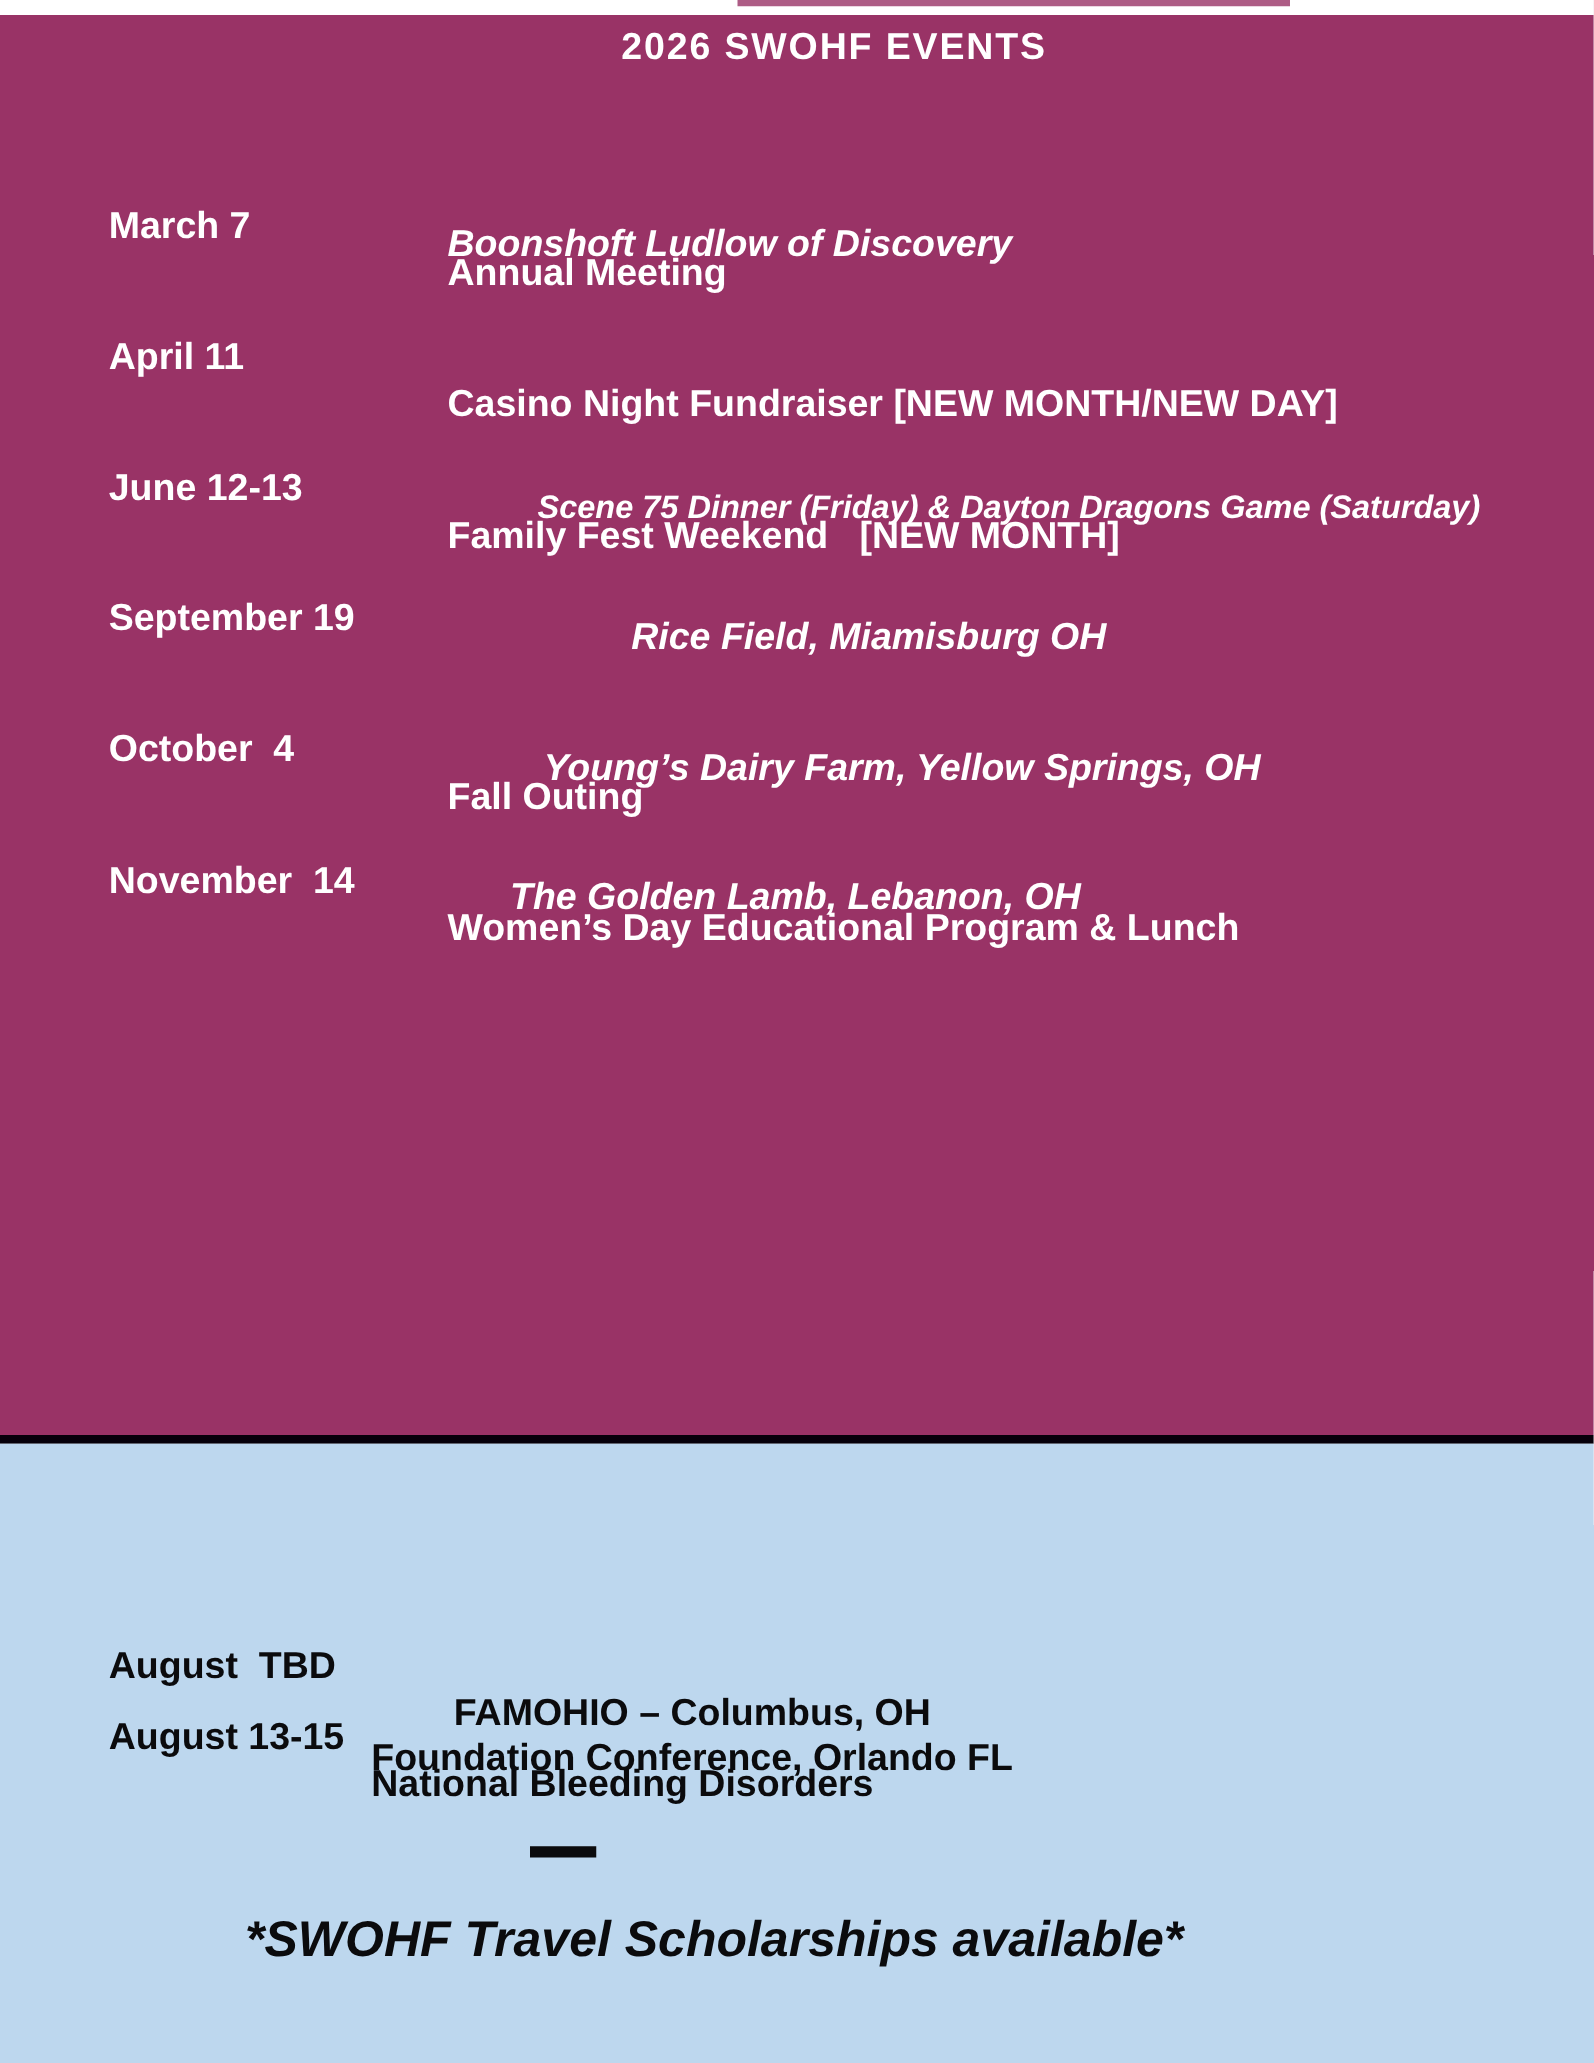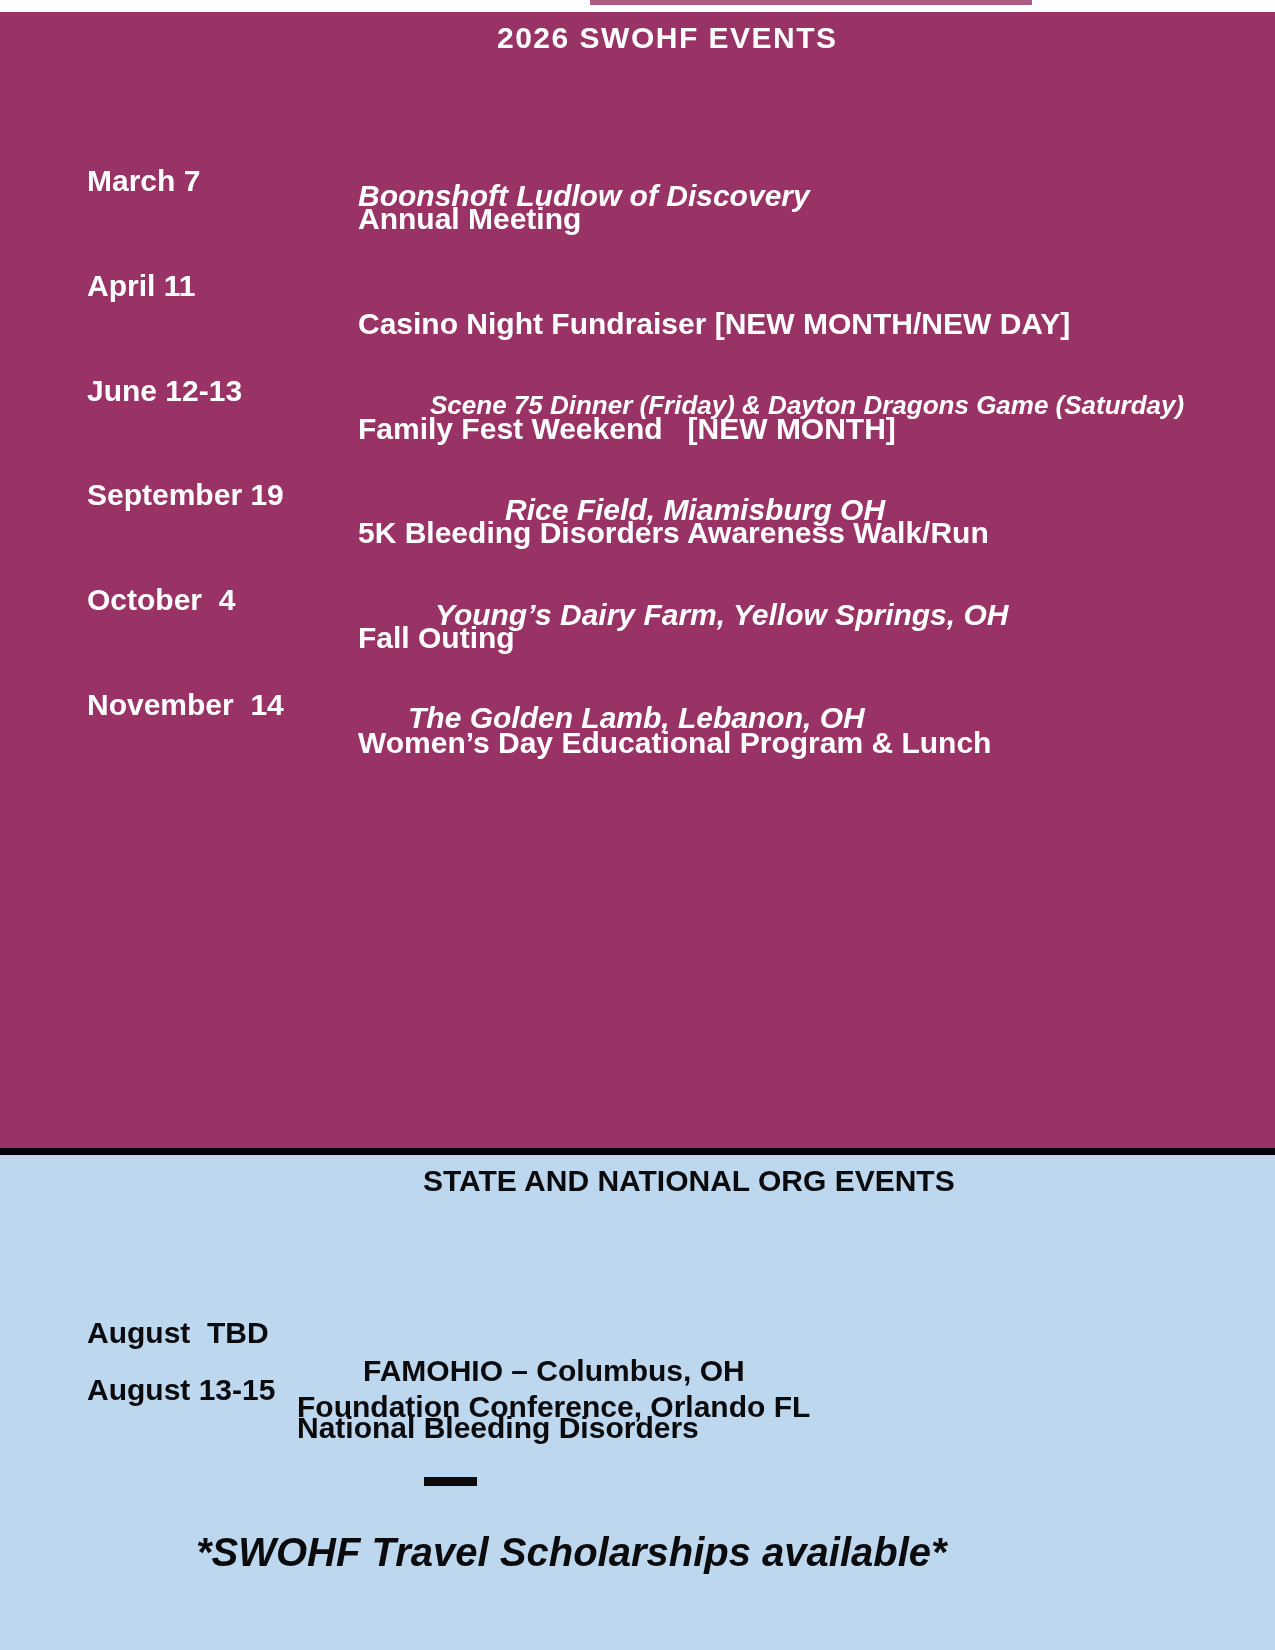--- a/index.html
+++ b/index.html
@@ -70,41 +70,39 @@
   </div>
 
   <div class="line w" style="top:334px">
     <span class="date">June 12-13</span>
     <span class="name">Family Fest Weekend   [NEW MONTH]</span>
   </div>
   <div class="line w venue small" style="top:386px;left:430px;width:860px">Scene 75 Dinner (Friday) &amp; Dayton Dragons Game (Saturday)</div>
 
   <div class="line w" style="top:438px">
     <span class="date">September 19</span>
-    <span class="name">5K Bleeding Disorders Awareness Walk/Run</span>
   </div>
   <div class="line w venue" style="top:491px;left:505px;width:770px">Rice Field, Miamisburg OH</div>
 
   <div class="line w" style="top:543px">
     <span class="date">October  4</span>
     <span class="name">Fall Outing</span>
   </div>
   <div class="line w venue" style="top:596px;left:435px;width:840px">Young’s Dairy Farm, Yellow Springs, OH</div>
 
   <div class="line w" style="top:648px">
     <span class="date">November  14</span>
     <span class="name">Women’s Day Educational Program &amp; Lunch</span>
   </div>
   <div class="line w venue" style="top:699px;left:408px;width:867px">The Golden Lamb, Lebanon, OH</div>
 
   <div class="divider"></div>
 
   <div class="org-panel"></div>
 
-  <div class="line b" style="top:1162px;left:423px;width:852px">STATE AND NATIONAL ORG EVENTS</div>
 
 
   <div class="line b" style="top:1276px">
     <span class="date">August  TBD</span>
     <span class="name" style="left:363px">FAMOHIO – Columbus, OH</span>
   </div>
 
   <div class="line b" style="top:1333px">
     <span class="date">August 13-15</span>
     <span class="name" style="left:297px">National Bleeding Disorders</span>

